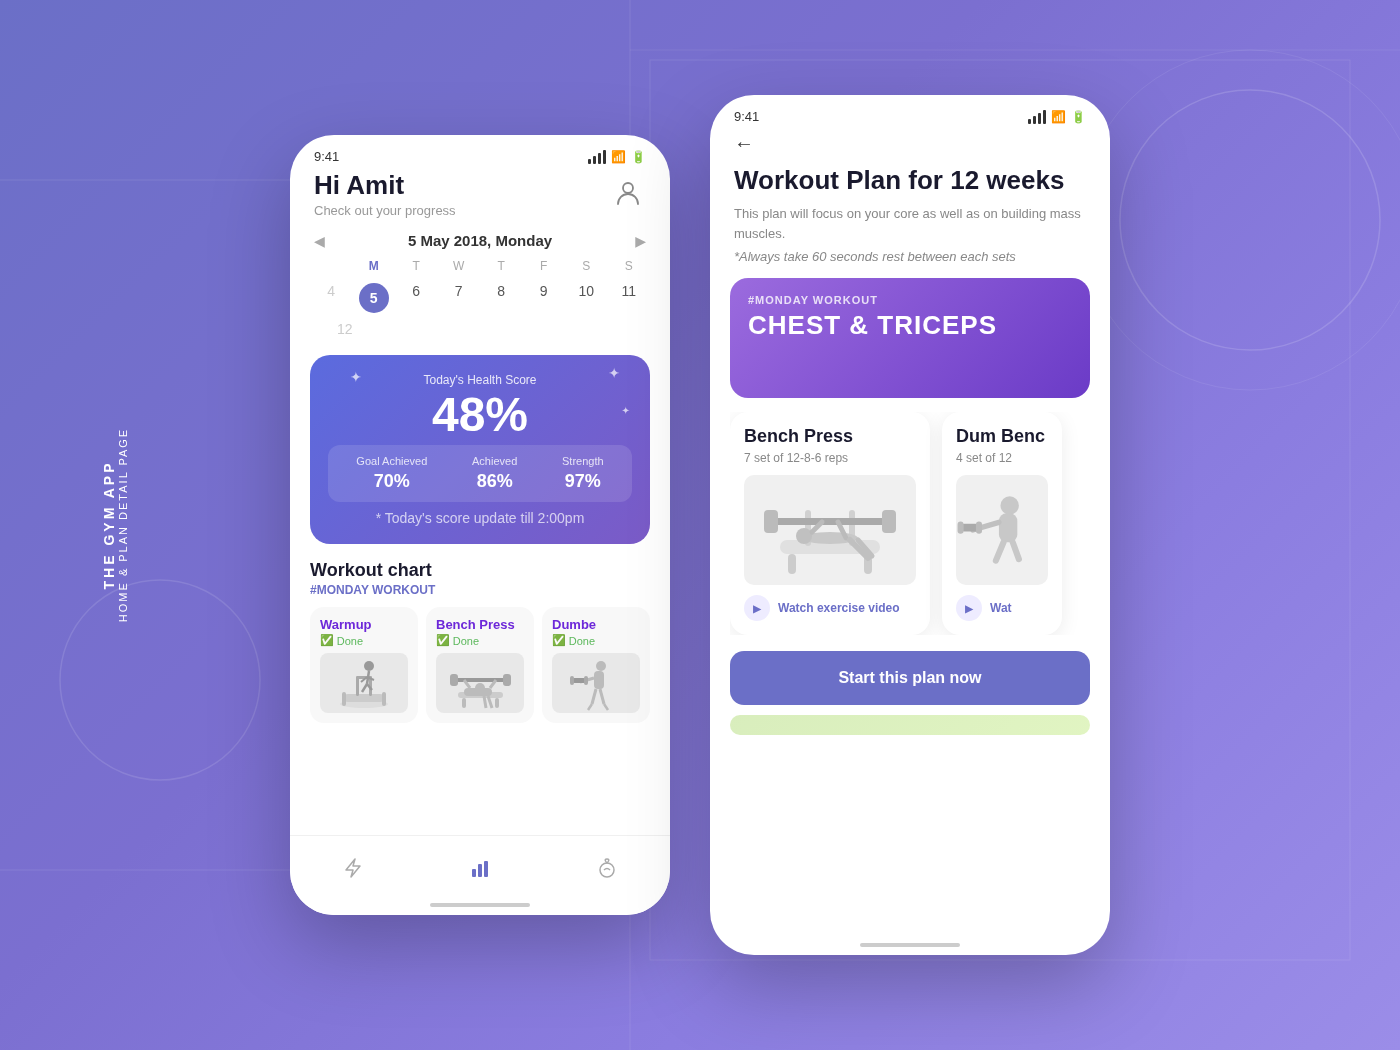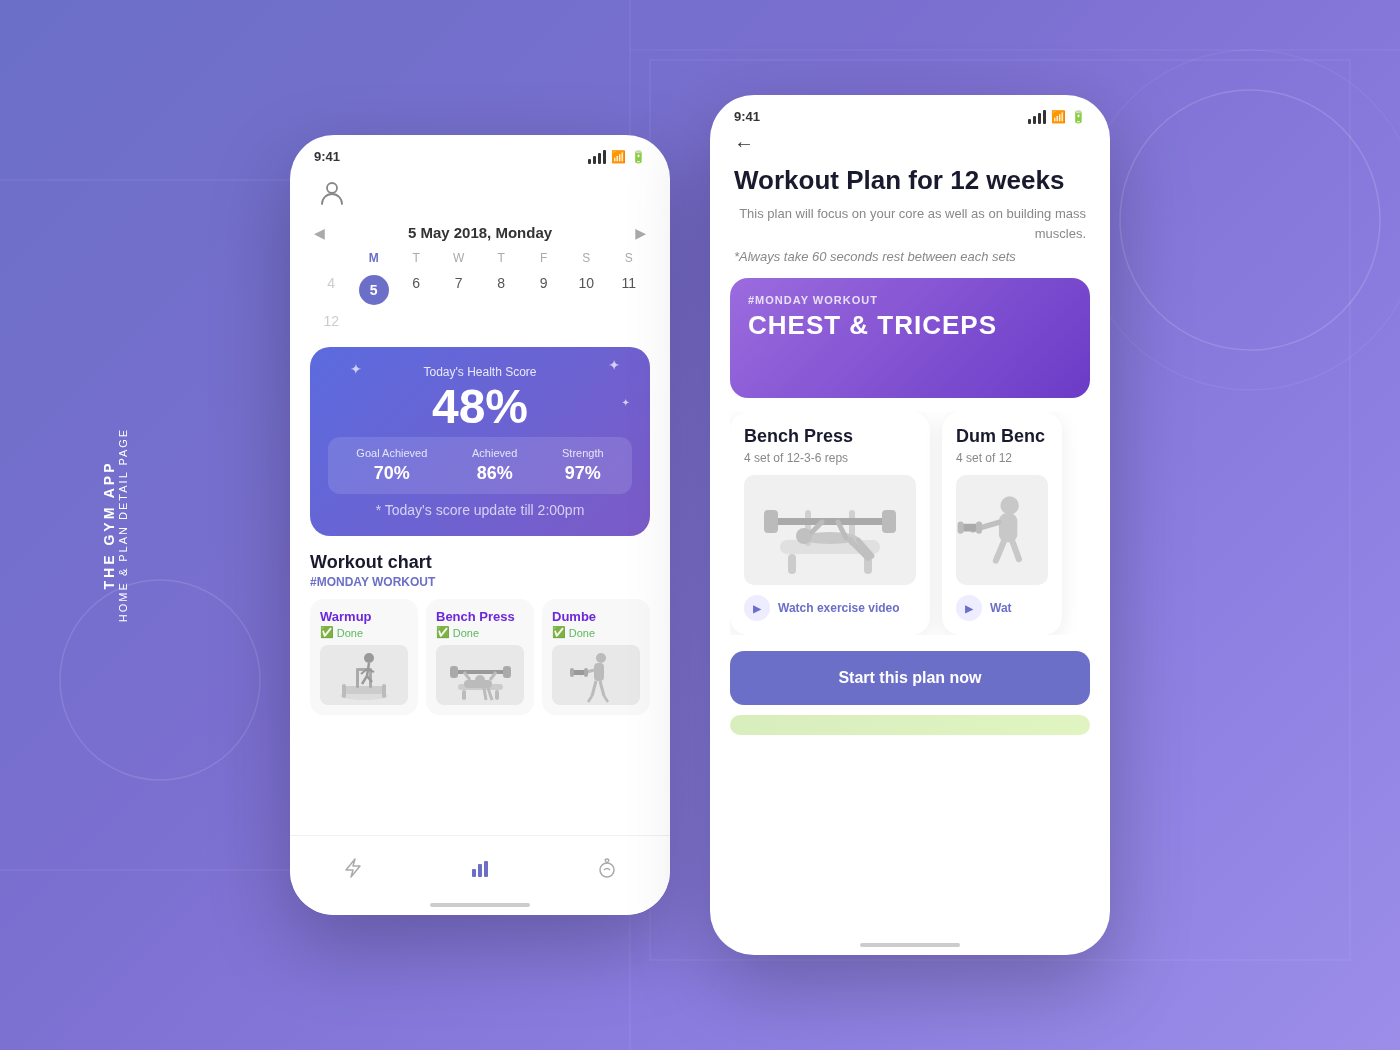--- a/index.html
+++ b/index.html
@@ -83,21 +83,21 @@
     .status-bar {
       display: flex;
       justify-content: space-between;
       align-items: center;
       padding: 14px 24px 6px;
       font-size: 13px;
       font-weight: 600;
       color: #333;
     }
     .status-bar .time {
-      font-weight: 700;
+      font-weight: 400;
       text-align: center;
     }
     .status-bar .icons {
       display: flex;
       gap: 5px;
       align-items: center;
     }
     .signal-bars {
       display: flex;
       gap: 2px;
@@ -372,21 +372,20 @@
       line-height: 1.2;
       margin-bottom: 8px;
       padding: 0 4px;
     }
     .plan-desc {
       font-size: 13px;
       color: #888;
       line-height: 1.5;
       margin-bottom: 6px;
       padding: 0 4px;
-      text-align: right;
     }
     .plan-note {
       font-size: 13px;
       color: #888;
       margin-bottom: 14px;
       padding: 0 4px;
       font-style: italic;
     }
 
     
@@ -520,20 +519,24 @@
           <div class="signal-bar" style="height:14px"></div>
         </div>
         <span style="font-size:12px;">📶</span>
         <span style="font-size:12px;">🔋</span>
       </div>
     </div>
 
     <div class="phone-content">
 
       <div class="greeting-section">
+        <div>
+          <div class="greeting-name">Hi Amit</div>
+          <div class="greeting-sub">Check out your progress</div>
+        </div>
         <div class="avatar-icon">
           <svg width="28" height="28" viewBox="0 0 28 28" fill="none">
             <circle cx="14" cy="10" r="5" stroke="#888" stroke-width="1.8"></circle>
             <path d="M4 26c0-5.52 4.48-10 10-10s10 4.48 10 10" stroke="#888" stroke-width="1.8" stroke-linecap="round"></path>
           </svg>
         </div>
       </div>
 
       <div class="calendar-nav">
         <span class="cal-arrow">◀</span>
@@ -556,21 +559,21 @@
         <span style="color:#ccc;font-size:14px;padding:4px 0;">4</span>
         <span>
           <div class="active-date">5</div>
         </span>
         <span>6</span>
         <span>7</span>
         <span>8</span>
         <span>9</span>
         <span>10</span>
         <span>11</span>
-        <span style="color:#ccc;">12</span>
+        <span style="color:#ccc;text-align:right;">12</span>
       </div>
 
       <div class="health-card">
         <span class="sparkle" style="top:14px;left:40px;">✦</span>
         <span class="sparkle" style="top:10px;right:30px;">✦</span>
         <span class="sparkle" style="top:50px;right:20px;font-size:10px;">✦</span>
         <div class="score-label">Today's Health Score</div>
         <div class="score-value">48%</div>
         <div class="stats-row">
           <div class="stat-item">
@@ -734,21 +737,21 @@
       <div class="workout-banner">
         <div class="banner-tag">#MONDAY WORKOUT</div>
         <div class="banner-title">CHEST &amp; TRICEPS</div>
       </div>
 
       
       <div class="exercise-cards-row">
 
         <div class="exercise-card">
           <div class="ex-title">Bench Press</div>
-          <div class="ex-reps">4 set of 12-3-6 reps</div>
+          <div class="ex-reps">7 set of 12-8-6 reps</div>
           <div class="ex-img">
             <svg width="160" height="100" viewBox="0 0 160 100">
 
               <rect x="30" y="60" width="100" height="14" rx="7" fill="#e0e0e0"></rect>
               <rect x="38" y="74" width="8" height="20" rx="4" fill="#ccc"></rect>
               <rect x="114" y="74" width="8" height="20" rx="4" fill="#ccc"></rect>
 
               <rect x="55" y="30" width="6" height="36" rx="3" fill="#d0d0d0"></rect>
               <rect x="99" y="30" width="6" height="36" rx="3" fill="#d0d0d0"></rect>
 

